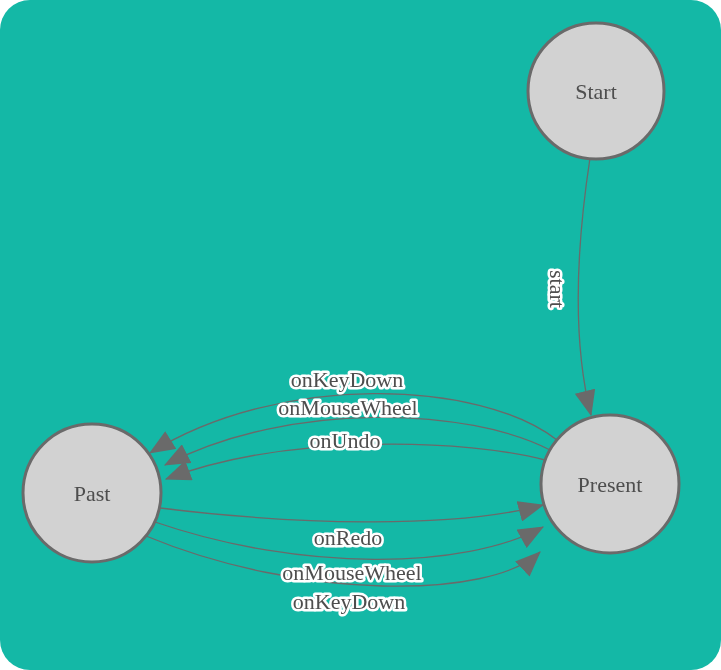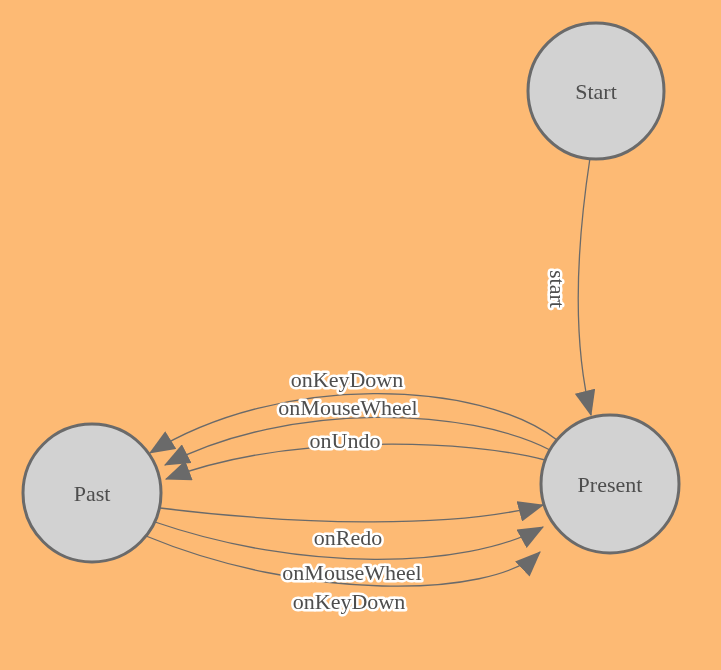--- a/index.html
+++ b/index.html
@@ -4,23 +4,24 @@
 <style>
   html, body {
     margin: 0;
     padding: 0;
     background: #ffffff;
   }
   .canvas {
     position: relative;
     width: 721px;
     height: 670px;
-    background: #fdba74;
+    background: #14b8a6;
     overflow: hidden;
     font-family: "Liberation Serif", "DejaVu Serif", serif;
+    border-radius: 30px;
   }
   svg { display: block; }
   .state-circle {
     cursor: pointer;
   }
   .node-label {
     font-family: "Liberation Serif", "DejaVu Serif", serif;
     font-size: 22px;
     pointer-events: none;
   }

